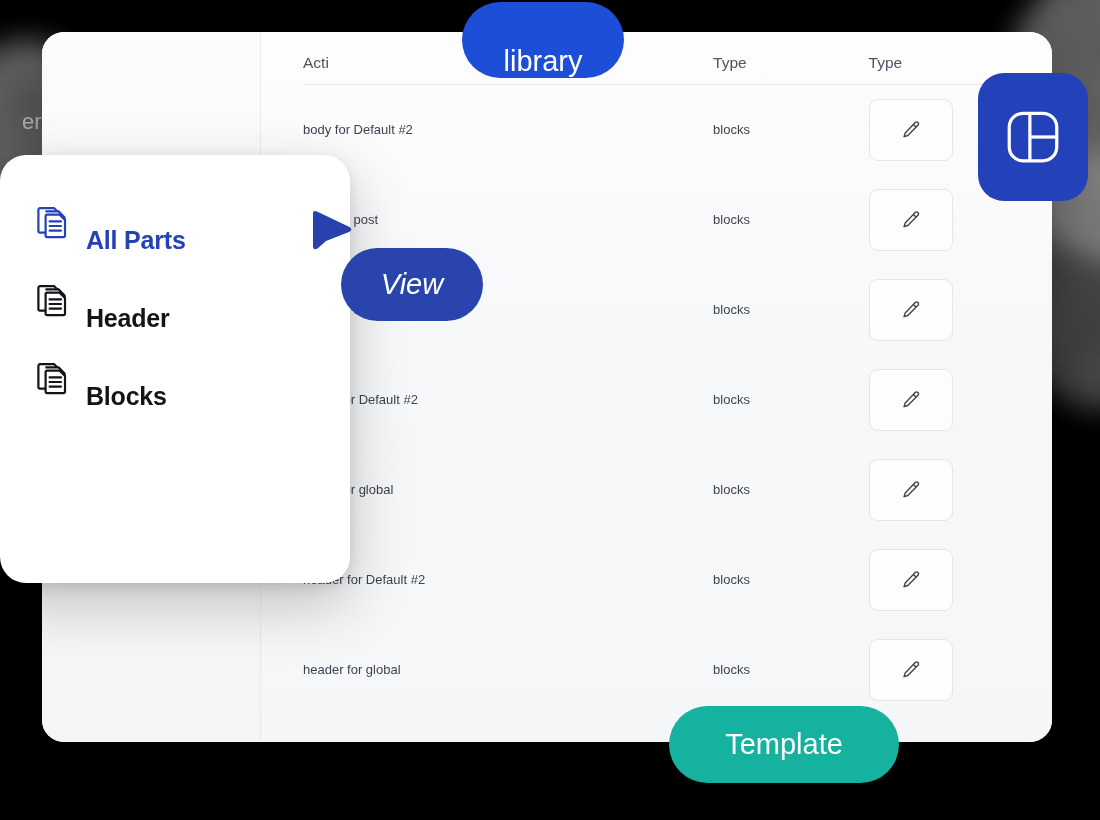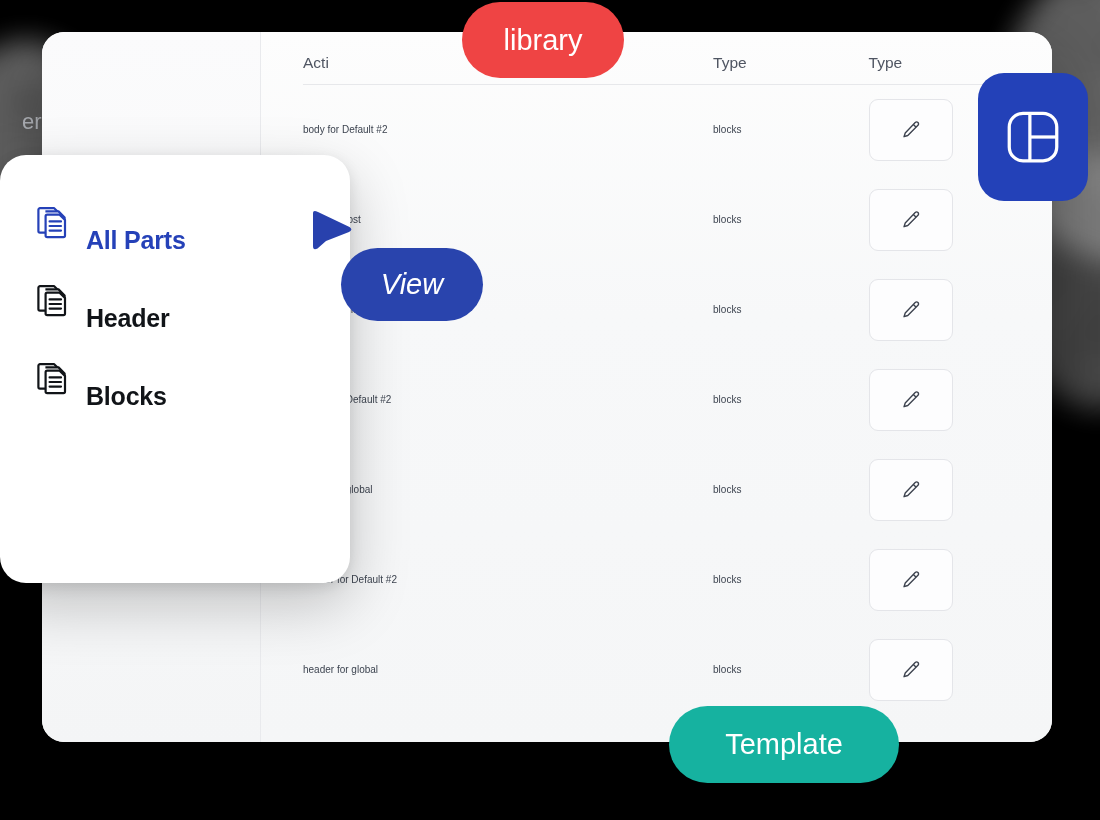--- a/index.html
+++ b/index.html
@@ -92,21 +92,21 @@
   #parts-table thead th {
     text-align: left;
     font-weight: 400;
     font-size: 15.5px;
     color: #4f5562;
     padding: 22px 0 12px 0;
     border-bottom: 1px solid #e7e8eb;
   }
 
   #parts-table tbody td {
-    font-size: 10px;
+    font-size: 13px;
     color: #3d4450;
     padding: 0;
     height: 90px;
     vertical-align: middle;
     margin-left: 32px;
   }
   .cell-type { color: #4a5160; }
 
   .edit-btn {
     width: 84px;
@@ -385,21 +385,21 @@
         <span class="mi-label">Blocks</span>
       </div>
     </div>
 
   <div id="cursor">
     <svg viewBox="0 0 42 46" xmlns="http://www.w3.org/2000/svg">
       <path d="M3 3 L3 36 Q3 41 7.5 38.5 L16 31 L39 22 Q43.5 20 39.5 17 L8 2 Q3 -0.5 3 3 Z" fill="#2841ad"></path>
     </svg>
   </div>
 
-  <div class="pill" id="pill-library" style="background: #ef4444;">
+  <div class="pill" id="pill-library" style="background: #1d4ed8; align-items: flex-end;">
     <span>library</span>
   </div>
   <div class="pill" id="pill-view" style="background: rgb(41, 68, 173);">
     <span>View</span>
   </div>
   <div class="pill" id="pill-customize" style="background: rgb(22, 178, 160);">
     <span>Template</span>
   </div>
 
   <div id="template-badge" style="background: rgb(35, 65, 184);">

